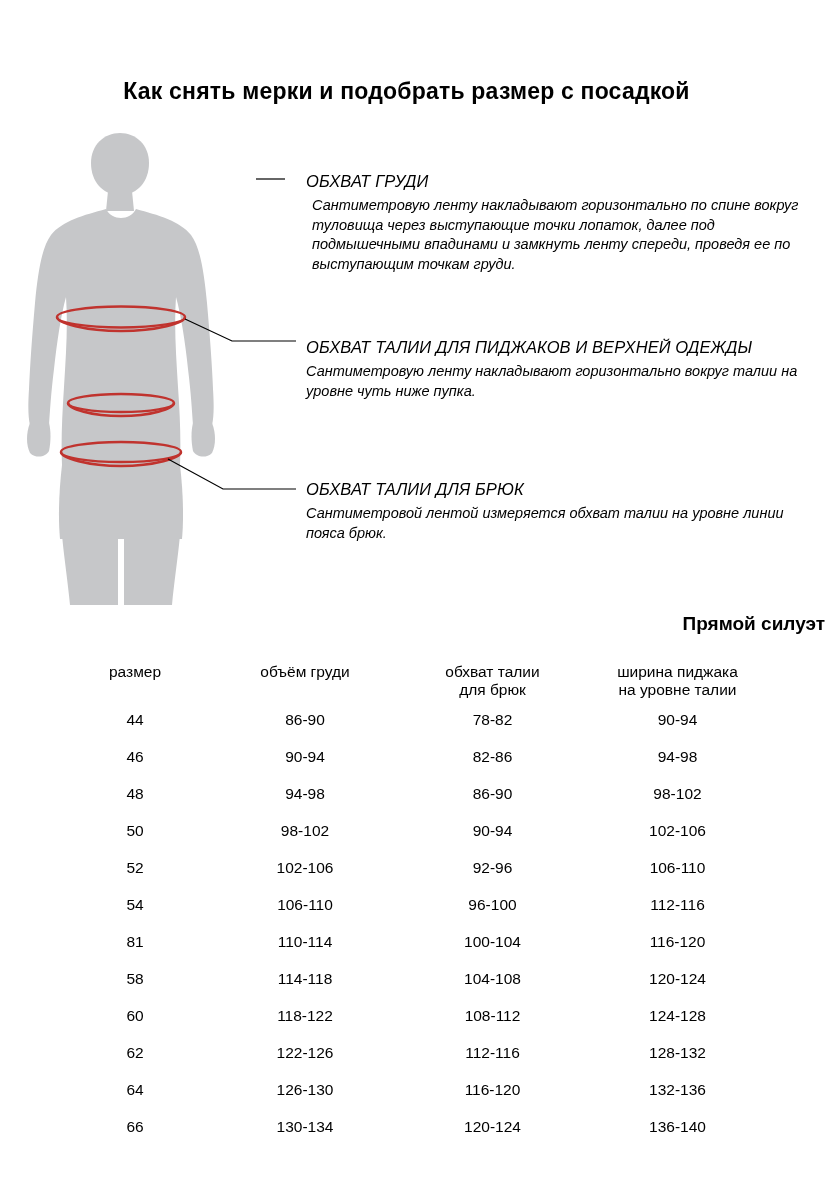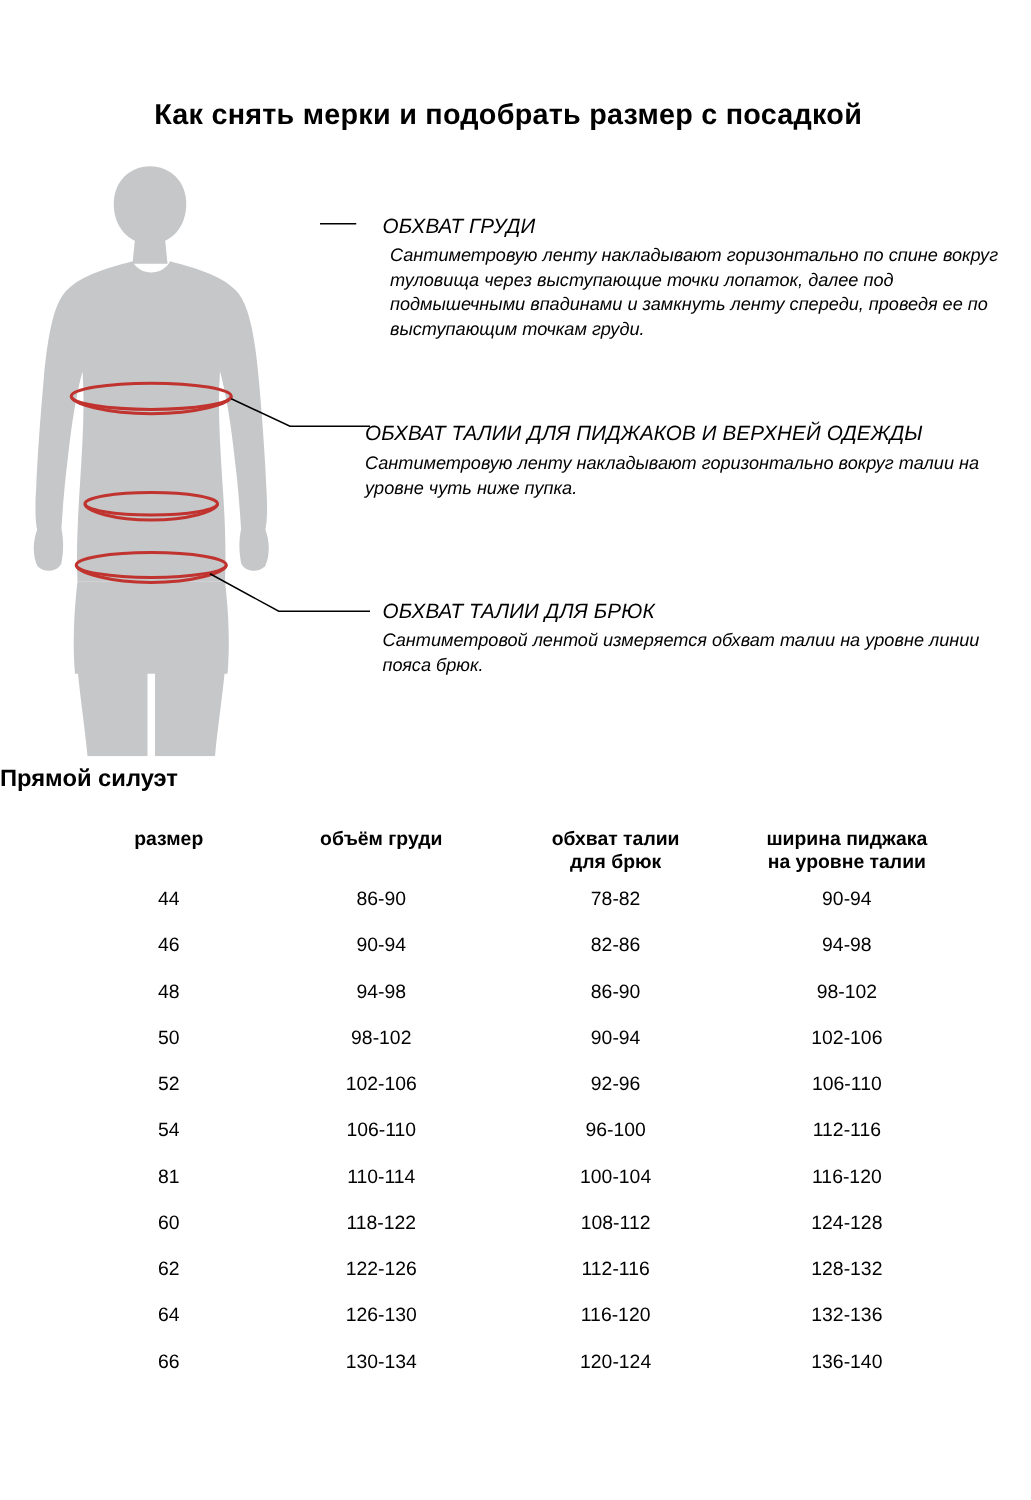--- a/index.html
+++ b/index.html
@@ -45,43 +45,43 @@
     white-space: nowrap;
     margin-bottom: 5px;
   }
   .callout-body {
     font-size: 14.5px;
     line-height: 1.35;
   }
 
   #callout-chest { left: 306px; top: 172px; width: 500px; }
   #callout-chest .callout-body { padding-left: 6px; }
-  #callout-waist-jacket { left: 292px; top: 338px; width: 510px; }
+  #callout-waist-jacket { left: 306px; top: 338px; width: 510px; }
   #callout-waist-trousers { left: 306px; top: 480px; width: 500px; }
 
   
   .table-title {
     position: absolute;
     top: 613px;
     left: 0;
     width: 825px;
-    text-align: left;
+    text-align: right;
     font-size: 19px;
     font-weight: bold;
   }
   table.size-table {
     position: absolute;
     top: 660px;
     left: 60px;
     width: 710px;
     border-collapse: collapse;
     font-size: 15.5px;
   }
   table.size-table th {
-    font-weight: bold;
+    font-weight: normal;
     padding: 3px 0 2px 0;
     vertical-align: top;
   }
   table.size-table th .hdr-line2 {
     display: block;
     margin-top: 0;
   }
   table.size-table td {
     text-align: center;
     padding: 9.5px 0;
@@ -239,20 +239,26 @@
         <td>96-100</td>
         <td>112-116</td>
       </tr>
       <tr>
         <td>81</td>
         <td>110-114</td>
         <td>100-104</td>
         <td>116-120</td>
       </tr>
       <tr>
+        <td>58</td>
+        <td>114-118</td>
+        <td>104-108</td>
+        <td>120-124</td>
+      </tr>
+      <tr>
         <td>60</td>
         <td>118-122</td>
         <td>108-112</td>
         <td>124-128</td>
       </tr>
       <tr>
         <td>62</td>
         <td>122-126</td>
         <td>112-116</td>
         <td>128-132</td>

